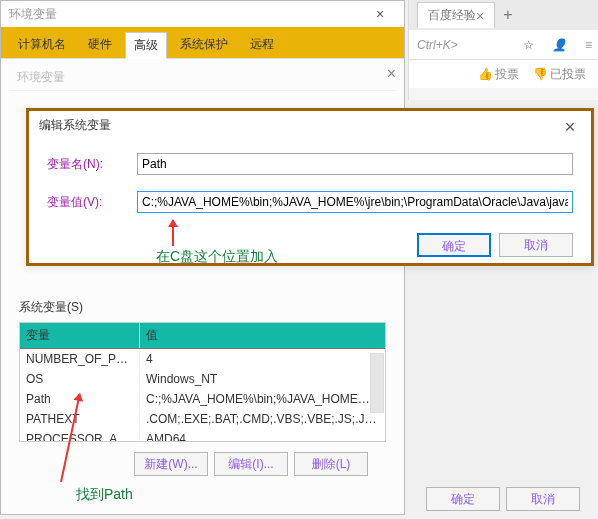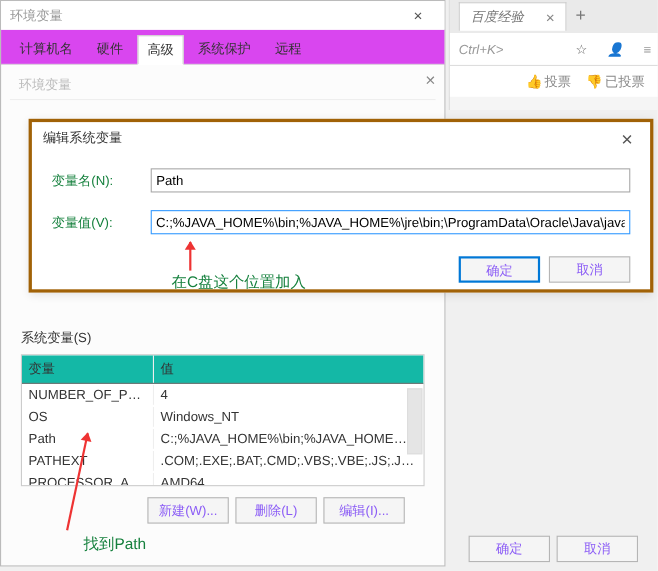--- a/index.html
+++ b/index.html
@@ -3,21 +3,21 @@
 <meta charset="utf-8">
 <style>
 * { box-sizing: border-box; margin: 0; padding: 0; font-family: "Microsoft YaHei", "SimSun", sans-serif; font-size: 12px; }
 body { background: #f0f0f0; width: 598px; height: 519px; position: relative; overflow: hidden; }
 
 .window { position: absolute; background: #fff; border: 1px solid #aaa; box-shadow: 0 2px 8px rgba(0,0,0,.1); }
 
 .sysprops { left: 2px; top: 2px; width: 405px; height: 515px; background: #fcfcfc; border: 1px solid #bbb; }
 .sysprops .titlebar { height: 26px; line-height: 26px; padding: 0 8px; color: #999; font-size: 12px; position: relative; background: #fff; }
 .sysprops .titlebar .close { position: absolute; right: 4px; top: 0; width: 40px; text-align: center; color: #555; font-size: 14px; }
-.sysprops .tabs { display: flex; gap: 4px; padding: 4px 8px 0 8px; border-bottom: 1px solid #ddd; background: #d946ef; align-items: flex-end; }
+.sysprops .tabs { display: flex; gap: 4px; padding: 4px 8px 0 8px; border-bottom: 1px solid #ddd; background: #eab308; align-items: flex-end; }
 .sysprops .tab { padding: 4px 8px; color: #333; cursor: pointer; border: 1px solid transparent; }
 .sysprops .tab.active { border: 1px solid #ccc; border-bottom: 1px solid #fff; background: #fff; position: relative; top: 1px; }
 .env-sub { margin: 6px 8px; padding: 4px 8px; color: #bbb; border-bottom: 1px solid #eee; position: relative; }
 .env-sub .close2 { position: absolute; right: 0; top: 0; color: #888; font-size: 16px; }
 
 .sysvars-group { margin: 12px 18px 0 18px; }
 .sysvars-label { color: #333; margin-bottom: 6px; }
 .sysvars-table { border: 1px solid #ccc; height: 120px; overflow: hidden; background: #fff; }
 .sysvars-table .hdr { display: flex; border-bottom: 1px solid #737373; background: #14b8a6; }
 .sysvars-table .hdr > div { padding: 4px 6px; font-size: 12px; color: #333; }
@@ -28,34 +28,34 @@
 .sysvars-table .row.path-row .col-name { position: relative; }
 
 .btn-row { display: flex; justify-content: flex-end; gap: 6px; margin: 10px 18px 0 18px; }
 .btn { min-width: 74px; height: 24px; line-height: 22px; text-align: center; border: 1px solid #b5b5b5; background: #f5f5f5; color: #8b5cf6; cursor: pointer; padding: 0 8px; }
 .btn.primary { border: 2px solid #0078d7; }
 
 .okcancel { position: absolute; bottom: 8px; right: 18px; display: flex; gap: 6px; }
 
 .browser { position: absolute; left: 408px; top: 0; right: 0; height: 100px; background: #f5f5f5; border-left: 1px solid #ddd; }
 .browser .tabrow { display: flex; align-items: center; height: 30px; background: #eaeaea; padding-left: 8px; }
-.browser .tabrow .btab { padding: 4px 10px; background: #fff; border: 1px solid #ccc; border-bottom: none; display: flex; align-items: center; gap: 20px; color: #777; font-style: italic; }
+.browser .tabrow .btab { padding: 4px 10px; background: #fff; border: 1px solid #ccc; border-bottom: none; display: flex; align-items: center; gap: 0; color: #777; }
 .browser .tabrow .btab .bclose { color: #888; font-size: 14px; }
 .browser .tabrow .plus { padding: 0 8px; color: #777; font-size: 16px; }
 .browser .addr { height: 30px; display: flex; align-items: center; padding: 0 8px; background: #fff; border-bottom: 1px solid #ddd; gap: 12px; color: #999; font-style: italic; }
 .browser .addr .star, .browser .addr .person { margin-left: auto; font-style: normal; color: #666; }
 .browser .toolbar2 { height: 28px; display: flex; justify-content: flex-end; align-items: center; gap: 14px; padding-right: 12px; color: #888; font-size: 11px; background: #fff; }
 .browser .toolbar2 .thumb { display: flex; align-items: center; gap: 2px; }
 
 .editdlg { left: 26px; top: 108px; width: 568px; height: 158px; background: #fff; border: 3px solid #a16207; z-index: 50; }
 .editdlg .dlg-title { height: 28px; line-height: 28px; padding: 0 10px; font-size: 13px; color: #333; position: relative; }
 .editdlg .dlg-title .dclose { position: absolute; right: 6px; top: 2px; font-size: 18px; color: #555; width: 30px; text-align: center; }
 .editdlg .form { padding: 14px 18px 0 18px; }
 .editdlg .frow { display: flex; align-items: center; margin-bottom: 16px; }
-.editdlg .frow label { width: 90px; color: #15803d; }
+.editdlg .frow label { width: 90px; color: #a21caf; }
 .editdlg .frow input { flex: 1; height: 22px; border: 1px solid #a9a9a9; padding: 0 4px; font-size: 12px; }
 .editdlg .frow input.sel { border: 1px solid #3399ff; outline: none; }
 .editdlg .dlg-btns { display: flex; justify-content: flex-end; gap: 8px; padding: 4px 18px 0 0; }
 
 .annot-red { position: absolute; color: #15803d; font-size: 14px; pointer-events: none; z-index: 60; }
 .arrow1 { position: absolute; left: 172px; top: 220px; width: 2px; height: 26px; background: #e33; z-index: 60; }
 .arrow1::before { content: ""; position: absolute; top: -6px; left: -4px; border: 5px solid transparent; border-bottom: 8px solid #e33; }
 .ann1 { left: 156px; top: 248px; }
 .arrow2 { position: absolute; left: 60px; top: 392px; width: 2px; height: 90px; background: #e33; z-index: 60; transform: rotate(12deg); transform-origin: bottom; }
 .arrow2::before { content: ""; position: absolute; top: -6px; left: -4px; border: 5px solid transparent; border-bottom: 8px solid #e33; }
@@ -109,22 +109,22 @@
         <div class="col-val">.COM;.EXE;.BAT;.CMD;.VBS;.VBE;.JS;.JSE;...</div>
       </div>
       <div class="row">
         <div class="col-name">PROCESSOR_AR...</div>
         <div class="col-val">AMD64</div>
       </div>
       <div class="scroll-ind"></div>
     </div>
     <div class="btn-row">
       <div class="btn">新建(W)...</div>
+      <div class="btn">编辑(I)...</div>
       <div class="btn">删除(L)</div>
-      <div class="btn">编辑(I)...</div>
     </div>
   </div>
 
   <div class="okcancel">
     <div class="btn">确定</div>
     <div class="btn">取消</div>
   </div>
 </div>
 
 <div class="browser">

